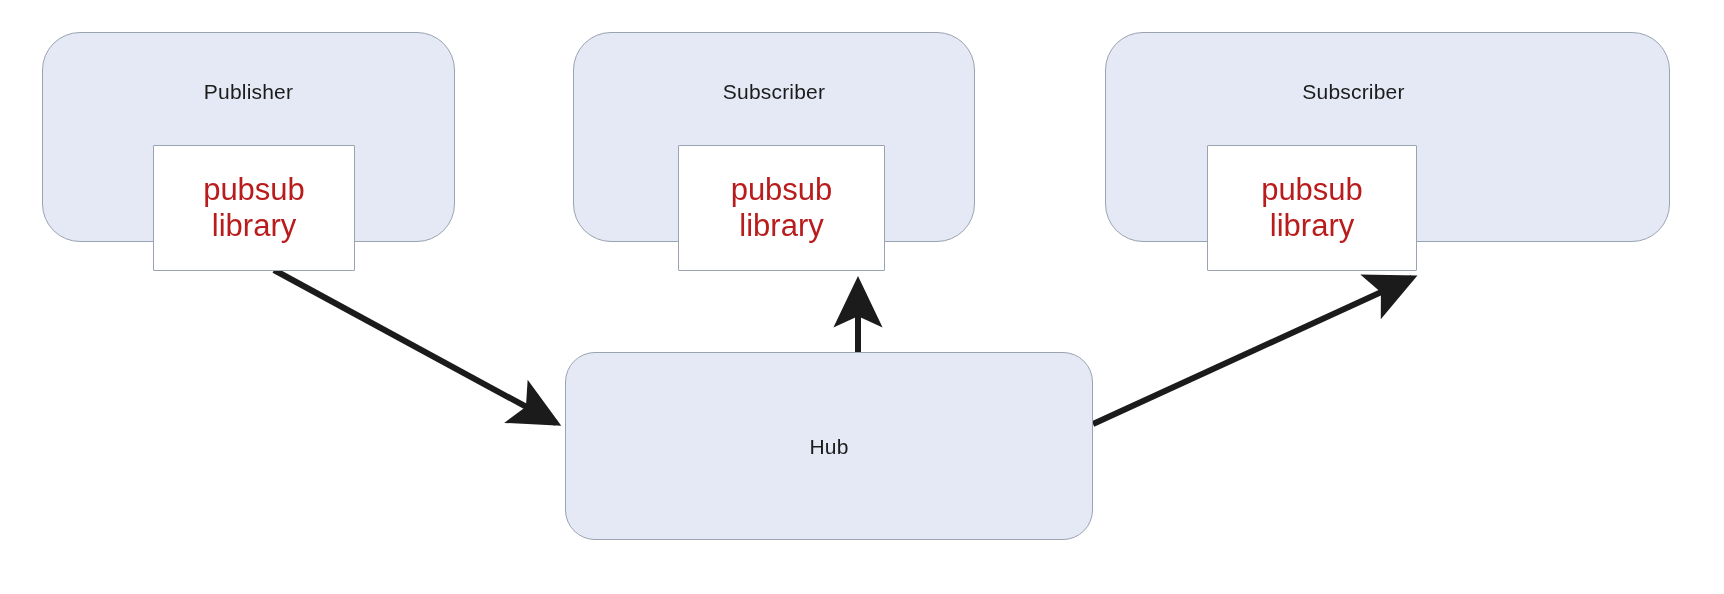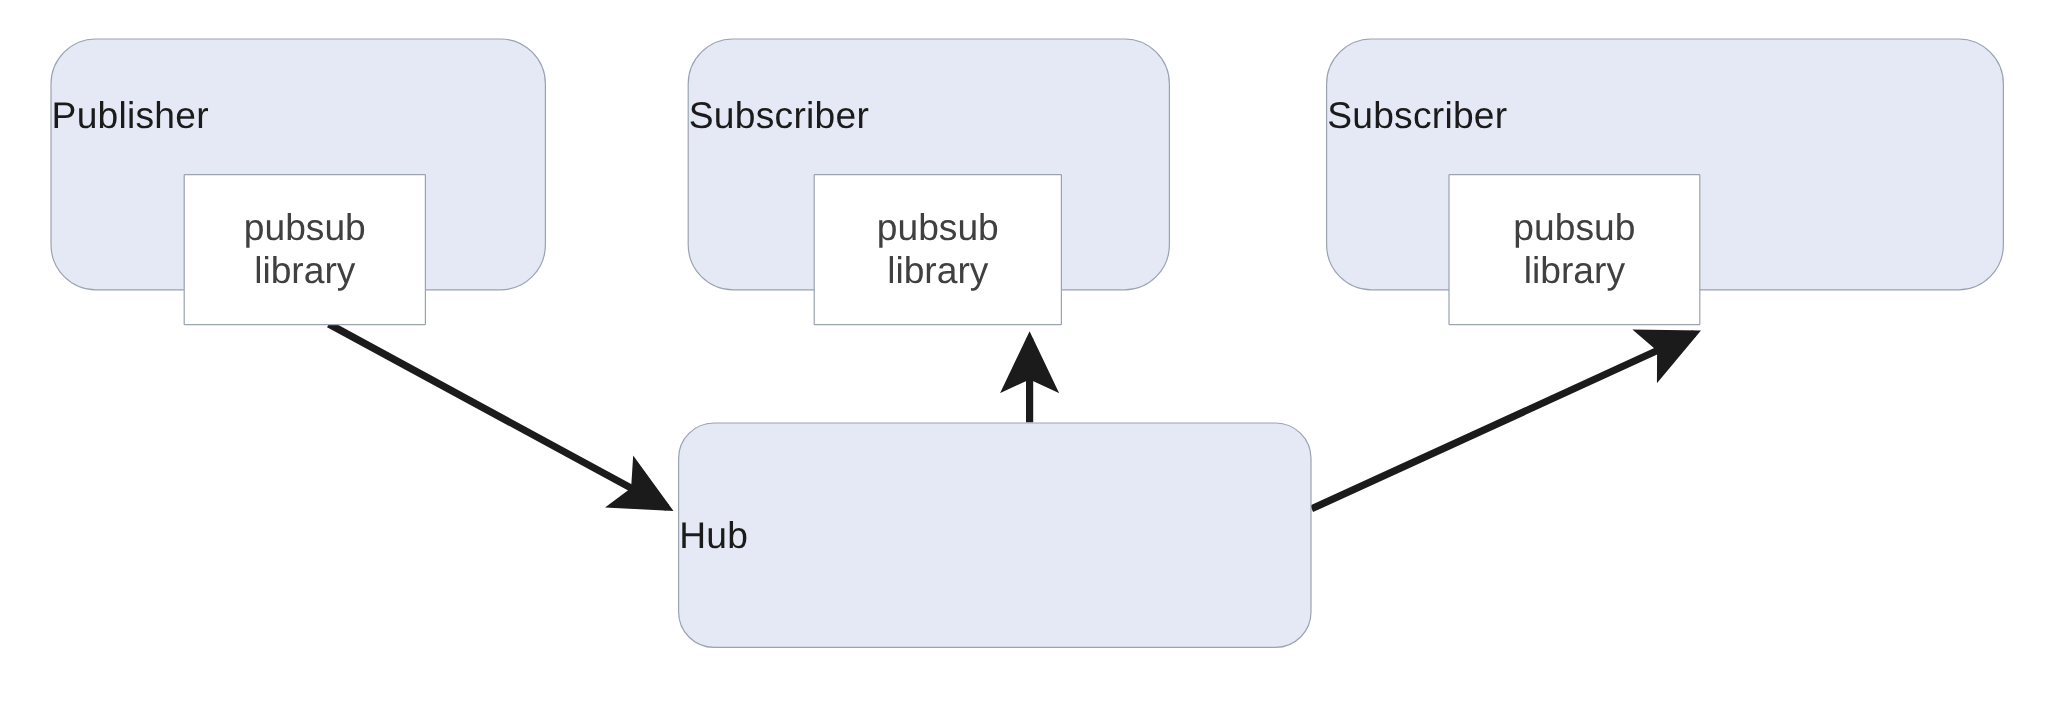--- a/index.html
+++ b/index.html
@@ -33,23 +33,23 @@
     box-sizing: border-box;
     background: #e4e9f5;
     border: 1.5px solid #9aa3b0;
     border-radius: 38px;
     z-index: 2;
   }
   .node-label {
     position: absolute;
     left: 0;
     right: 0;
-    text-align: left;
+    text-align: center;
     color: #1b1b1b;
-    font-size: 31px;
+    font-size: 21px;
     line-height: 1;
     letter-spacing: 0.2px;
     white-space: nowrap;
   }
   .node-title {
     top: 48px;
   }
   .node-center-label {
     top: 50%;
     transform: translateY(-50%);
@@ -60,21 +60,21 @@
     background: #ffffff;
     border: 1.5px solid #9aa3b0;
     border-radius: 1px;
     z-index: 3;
     display: flex;
     flex-direction: column;
     align-items: center;
     justify-content: center;
   }
   .inner-line {
-    color: #404040;
+    color: #b91c1c;
     font-size: 31px;
     line-height: 1.16;
     white-space: nowrap;
     text-align: center;
   }
 </style>
 </head>
 <body>
 
 <div id="diagram-root">

